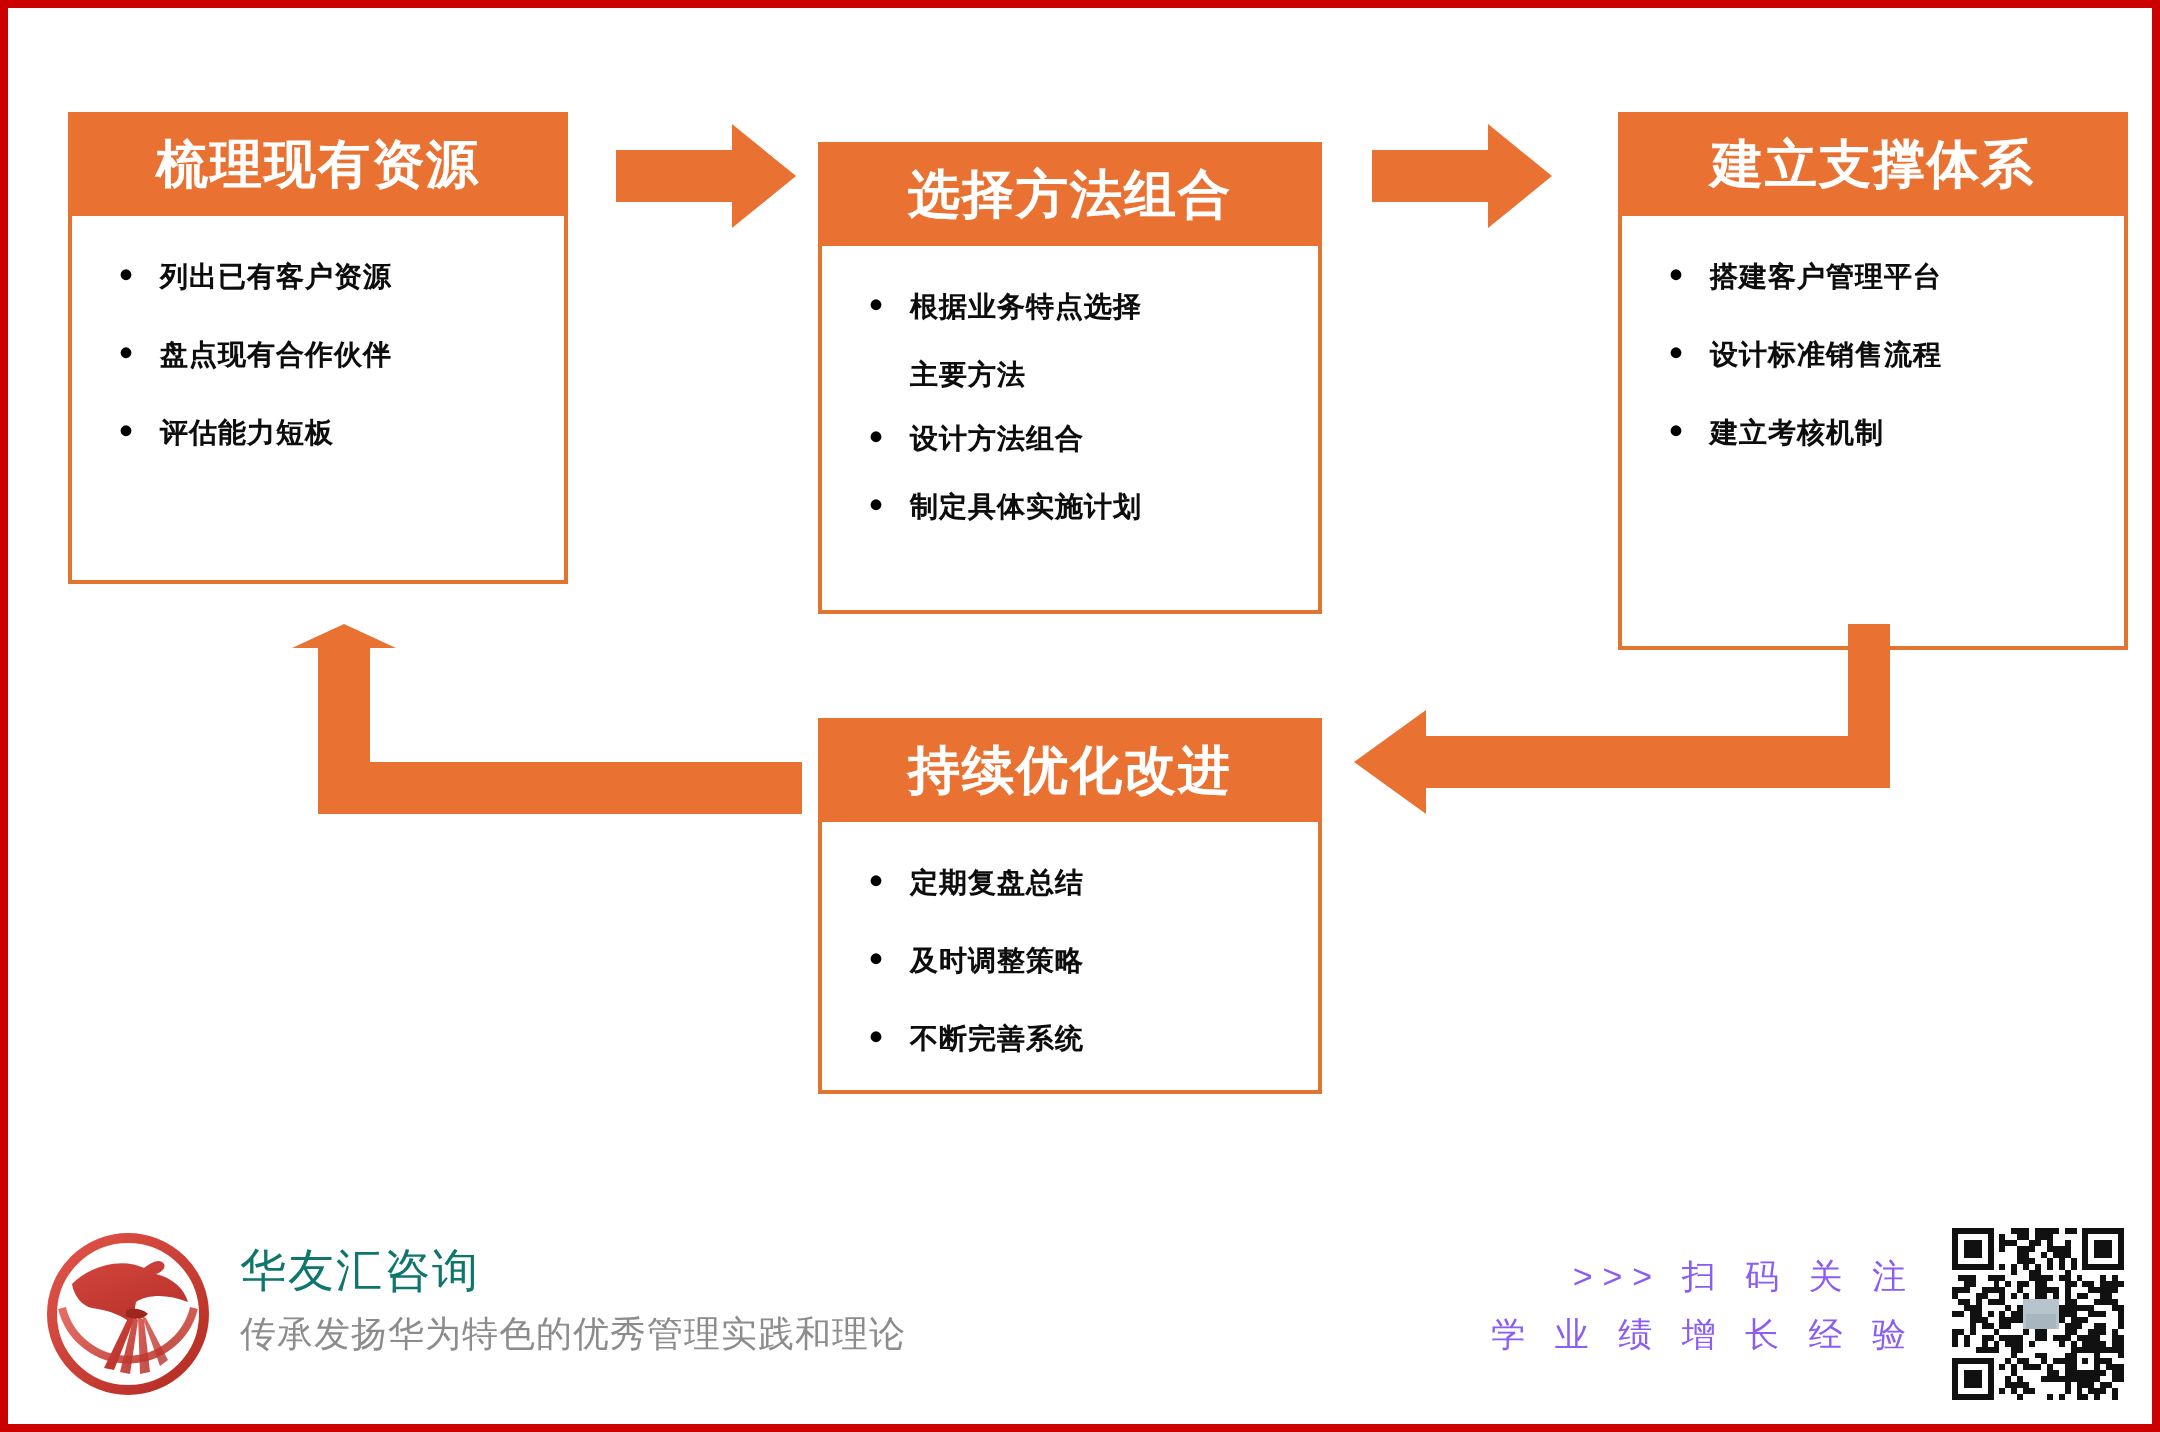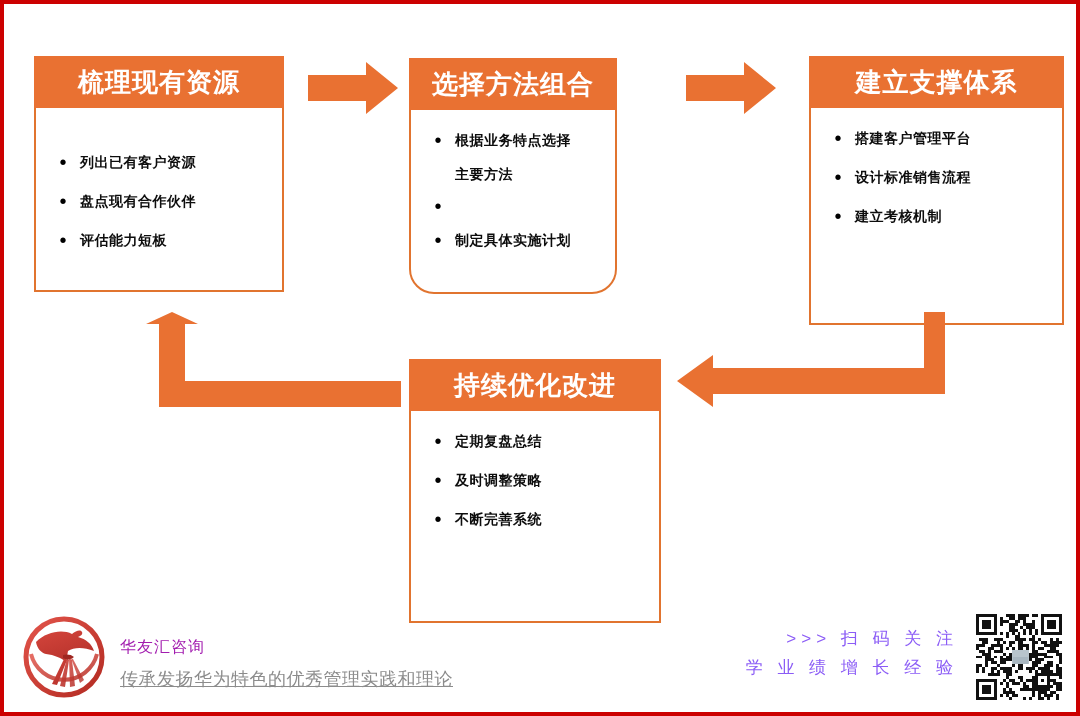--- a/index.html
+++ b/index.html
@@ -93,32 +93,30 @@
     top: 6px;
     width: 84px;
     height: 90px;
   }
   .brand-text {
     position: absolute;
     left: 116px;
     top: 12px;
   }
   .brand-name {
-    font-size: 16px;
-    color: #a21caf;
+    font-size: 23px;
+    color: #0f766e;
     line-height: 34px;
     letter-spacing: 1px;
-    margin-top: 12px;
   }
   .brand-slogan {
     font-size: 18px;
     color: #8c8c8c;
     line-height: 30px;
     letter-spacing: 0.5px;
-    text-decoration: underline;
   }
   .cta {
     position: absolute;
     right: 118px;
     top: 18px;
     text-align: right;
     color: #8b5cf6;
   }
   .cta-line {
     font-size: 17px;
@@ -131,51 +129,52 @@
     top: 8px;
     width: 86px;
     height: 86px;
   }
 </style>
 </head>
 <body>
 
 <div id="slide">
 
-  <div class="pbox" style="left:30px; top:52px; width:250px; height:236px;gap:24px;">
+  <div class="pbox" style="left:30px; top:52px; width:250px; height:236px;">
     <div class="pbox-header">梳理现有资源</div>
     <div class="pbox-body">
       <div class="bullet-row">
         <span class="bullet-dot">•</span>
         <span class="bullet-text">列出已有客户资源</span>
       </div>
       <div class="bullet-row">
         <span class="bullet-dot">•</span>
         <span class="bullet-text">盘点现有合作伙伴</span>
       </div>
       <div class="bullet-row">
         <span class="bullet-dot">•</span>
         <span class="bullet-text">评估能力短板</span>
       </div>
     </div>
   </div>
 
-  <div class="pbox" style="left:405px; top:54px; width:208px; height:236px;border-radius:25px;">
+  <div class="pbox" style="left:405px; top:67px; width:252px; height:236px;">
     <div class="pbox-header">选择方法组合</div>
     <div class="pbox-body">
       <div class="bullet-row" style="margin-bottom:2px;">
         <span class="bullet-dot">•</span>
         <span class="bullet-text">根据业务特点选择</span>
       </div>
       <div class="bullet-row" style="margin-bottom:0;">
         <span class="bullet-dot blank"></span>
         <span class="bullet-text">主要方法</span>
       </div>
       <div class="bullet-row" style="margin-bottom:2px;">
         <span class="bullet-dot">•</span>
+        <span class="bullet-text">设计方法组合</span>
       </div>
       <div class="bullet-row" style="margin-bottom:2px;">
         <span class="bullet-dot">•</span>
         <span class="bullet-text">制定具体实施计划</span>
       </div>
     </div>
   </div>
 
   <div class="pbox" style="left:805px; top:52px; width:255px; height:269px;">
     <div class="pbox-header">建立支撑体系</div>
@@ -188,21 +187,21 @@
         <span class="bullet-dot">•</span>
         <span class="bullet-text">设计标准销售流程</span>
       </div>
       <div class="bullet-row">
         <span class="bullet-dot">•</span>
         <span class="bullet-text">建立考核机制</span>
       </div>
     </div>
   </div>
 
-  <div class="pbox" style="left:405px; top:355px; width:252px; height:264px;">
+  <div class="pbox" style="left:405px; top:355px; width:252px; height:188px;">
     <div class="pbox-header">持续优化改进</div>
     <div class="pbox-body">
       <div class="bullet-row">
         <span class="bullet-dot">•</span>
         <span class="bullet-text">定期复盘总结</span>
       </div>
       <div class="bullet-row">
         <span class="bullet-dot">•</span>
         <span class="bullet-text">及时调整策略</span>
       </div>

